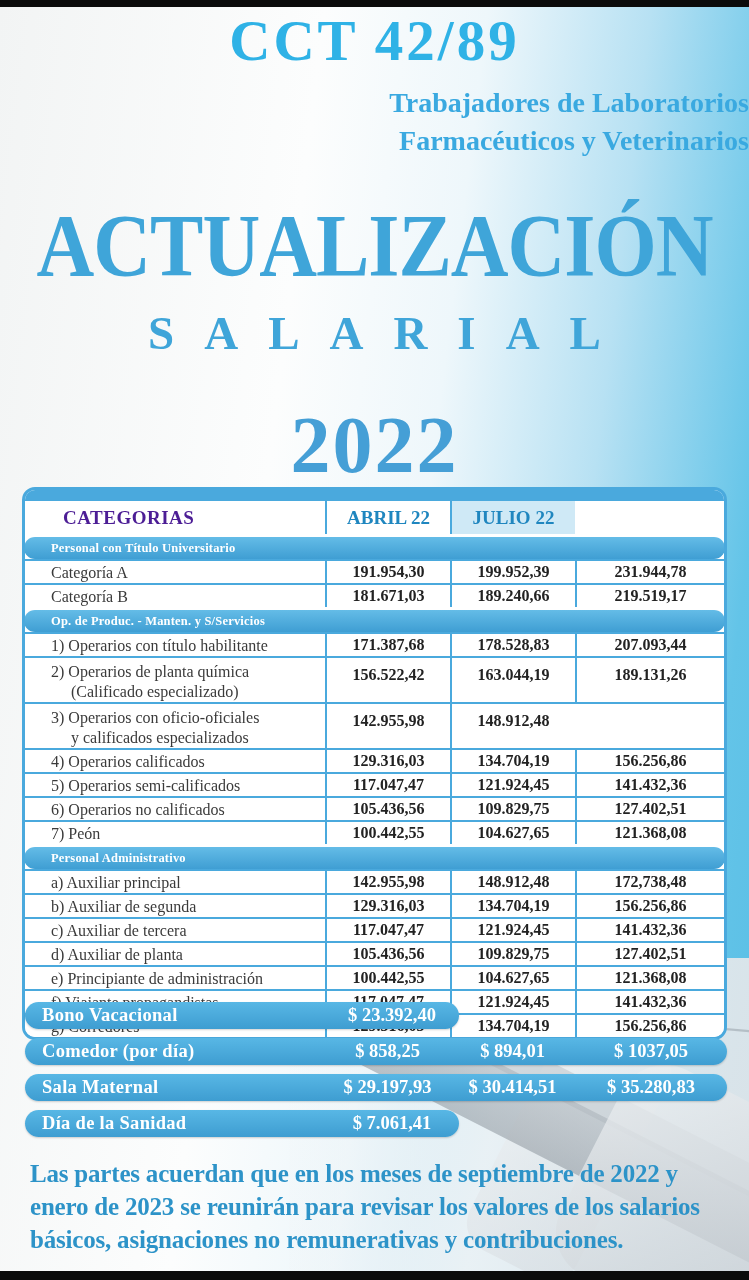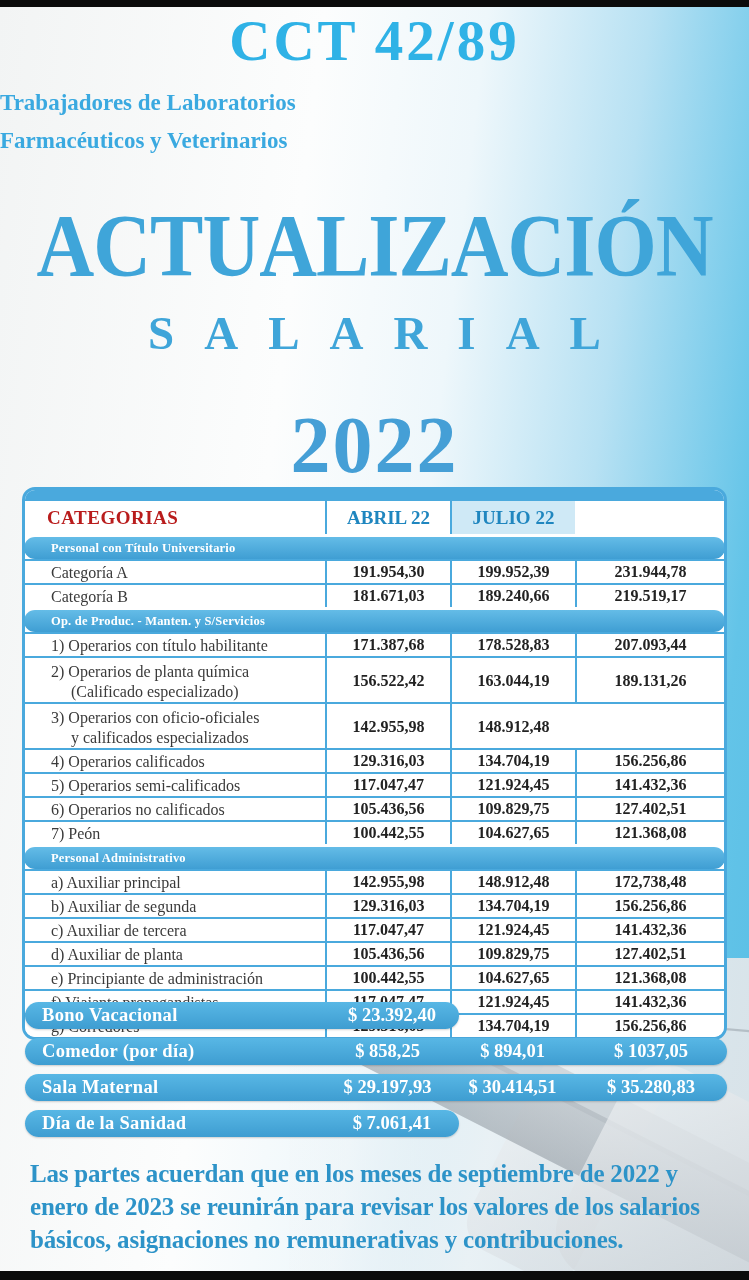--- a/index.html
+++ b/index.html
@@ -18,53 +18,53 @@
   .c1{width:480px;left:-10px;top:52px;transform:rotate(5deg);}
   .c2{width:320px;right:-20px;top:8px;transform:rotate(-24deg);}
   .band{position:absolute;border-radius:8px;}
   .b1{width:560px;height:64px;right:-110px;top:150px;background:linear-gradient(180deg,#aab2b9,#8d969e);opacity:.55;transform:rotate(27deg);}
   .b2{width:520px;height:30px;right:-90px;top:120px;background:#b9c1c8;opacity:.5;transform:rotate(27deg);}
   .blob{width:230px;height:230px;right:-60px;top:130px;position:absolute;background:linear-gradient(135deg,#eef1f3,#c2c9cf);border-radius:48px;opacity:.75;transform:rotate(27deg);}
   .blob2{width:120px;height:260px;right:120px;top:60px;position:absolute;background:linear-gradient(135deg,#f4f6f7,#d4dadf);border-radius:30px;opacity:.6;transform:rotate(27deg);}
 
   .cct{position:absolute;top:8px;left:0;width:100%;margin:0;text-align:center;
     font-size:57px;font-weight:bold;letter-spacing:3px;color:#2fb2e6;z-index:2;}
-  .subtitle{position:absolute;top:84px;left:0;width:100%;text-align:left;
-    font-size:23px;line-height:38px;font-weight:bold;color:#3aa9e0;z-index:2;}
+  .subtitle{position:absolute;top:84px;left:0;width:100%;text-align:right;
+    font-size:28px;line-height:38px;font-weight:bold;color:#3aa9e0;z-index:2;}
   .headline{position:absolute;top:194px;left:0;width:100%;text-align:center;
     font-size:80px;font-weight:bold;letter-spacing:-1px;color:#3fa5d9;
     transform:scaleY(1.12);transform-origin:top center;z-index:2;}
   .headline2{position:absolute;top:306px;left:0;width:100%;text-align:center;
     font-size:47px;font-weight:bold;letter-spacing:30px;color:#3fa5d9;
     transform:translateX(15px);z-index:2;}
   .year{position:absolute;top:400px;left:0;width:100%;text-align:center;
     font-size:80px;font-weight:bold;letter-spacing:2px;color:#459fd6;z-index:2;}
 
   
   :root{--tblue:#4aa9dd;}
   .table{position:absolute;left:22px;top:487px;width:705px;box-sizing:border-box;
     border:3px solid var(--tblue);border-radius:13px;background:#fff;overflow:hidden;z-index:3;}
   .ttop{height:11px;background:var(--tblue);}
   .thead{display:grid;grid-template-columns:300px 125px 125px 1fr;height:33px;}
-  .h0{display:flex;align-items:center;padding-left:22px;color:#b91c1c;font-weight:bold;font-size:19px;letter-spacing:.5px;}
+  .h0{display:flex;align-items:center;padding-left:38px;color:#4c1d95;font-weight:bold;font-size:19px;letter-spacing:.5px;}
   .hv{display:flex;align-items:center;justify-content:center;border-left:2.5px solid var(--tblue);
     background:#cfe9f6;color:#1f86bf;font-weight:bold;font-size:19px;}
   .hv.first{background:#fff;}
   .sec{height:22px;margin:3px -1px 0;background:linear-gradient(180deg,#64bce7,#3f9ed3);
     border-radius:11px;color:#fff;display:flex;align-items:center;padding-left:27px;
     font-size:12.5px;font-weight:bold;letter-spacing:.2px;}
   .tr{display:grid;grid-template-columns:300px 125px 125px 1fr;border-top:2.5px solid var(--tblue);
     background:#fff;height:22px;}
   .tr.dbl{height:44px;}
   .c0{display:flex;flex-direction:column;justify-content:flex-end;padding-left:26px;
     color:#3a3a3a;font-size:16px;line-height:20px;}
   .l2{padding-left:20px;}
   .cv{display:flex;align-items:center;justify-content:center;border-left:2.5px solid var(--tblue);
     font-weight:bold;color:#222;font-size:16px;}
-  .tr.dbl .cv{align-items:flex-start;padding-top:14px;}
+  .tr.dbl .cv{align-items:flex-start;padding-top:8px;}
 
   
   .pills{position:absolute;left:25px;top:1002px;display:flex;flex-direction:column;gap:9px;z-index:3;}
   .pill{display:grid;align-items:center;height:27px;border-radius:14px;
     background:linear-gradient(180deg,#58b7e5,#3e9dd1);box-shadow:0 1px 2px rgba(0,0,0,.18);
     color:#fff;font-weight:bold;font-size:18.5px;}
   .pill.wide{width:702px;grid-template-columns:300px 125px 125px 1fr;}
   .pill.short{width:434px;grid-template-columns:300px 1fr;}
   .pl{padding-left:17px;letter-spacing:.3px;}
   .pv{text-align:center;}

